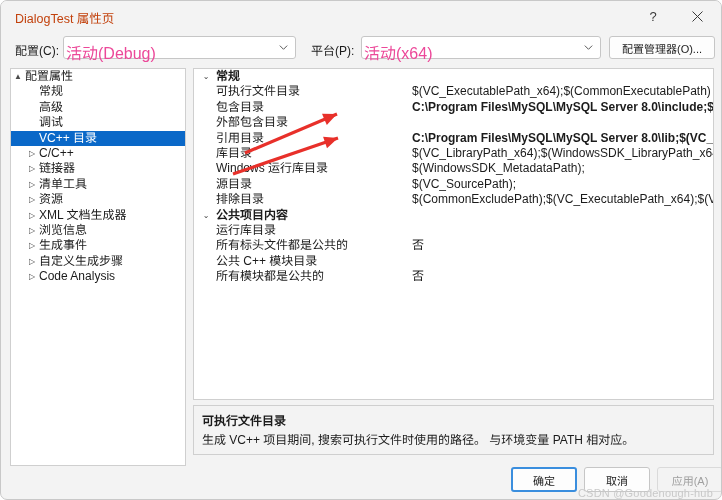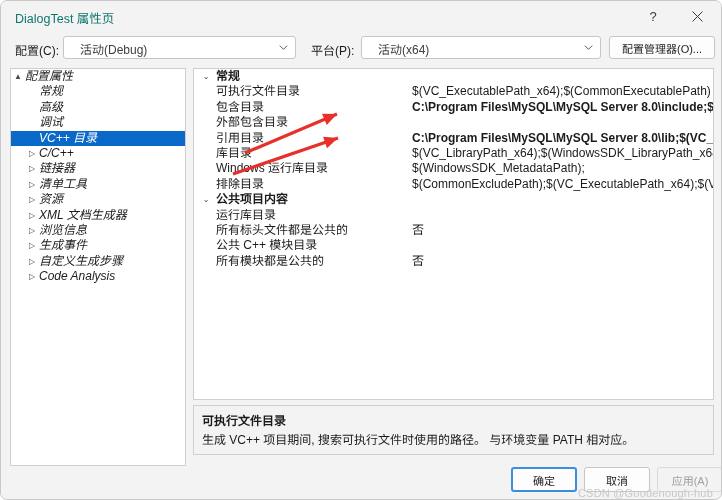--- a/index.html
+++ b/index.html
@@ -34,21 +34,21 @@
     position: absolute;
     left: 0; top: 0;
     width: 100%; height: 31px;
     background: #f3f3f3;
     box-sizing: border-box;
   }
   .title-text {
     position: absolute;
     left: 14px; top: 7px;
     font-size: 12.5px;
-    color: #0f766e;
+    color: #c2410c;
     white-space: nowrap;
     text-align: center;
   }
   .title-btn {
     position: absolute;
     top: 0;
     width: 44px; height: 31px;
     display: flex;
     align-items: center;
     justify-content: center;
@@ -80,23 +80,23 @@
     background: #ffffff;
     border: 1px solid #c6c6c6;
     border-radius: 3px;
     box-sizing: border-box;
     cursor: default;
   }
   .combo.cfg { left: 62px; width: 233px; }
   .combo.plat { left: 360px; width: 240px; }
   .combo-val {
     position: absolute;
-    left: 16px; top: 3px;
-    font-size: 12px;
-    color: #404040;
+    left: 2px; top: 3px;
+    font-size: 16px;
+    color: #ec4899;
     white-space: nowrap;
     overflow: hidden;
   }
   .combo-arrow {
     position: absolute;
     right: 7px; top: 6px;
     width: 9px; height: 9px;
   }
   .btn {
     background: #fdfdfd;
@@ -145,21 +145,20 @@
     width: 14px;
     text-align: center;
     font-size: 8px;
     color: #4a4a4a;
     line-height: 15.4px;
   }
   .tree-item .lbl {
     position: absolute;
     top: 0;
     white-space: nowrap;
-    font-style: italic;
   }
   .tree-item.lvl0 .lbl { left: 14px; }
   .tree-item.lvl1 .lbl { left: 28px; }
   .tree-item.lvl1 .tw { left: 14px; }
   .tree-item.selected {
     background: #0a68c8;
   }
   .tree-item.selected .lbl { color: #ffffff; }
 
   
@@ -397,20 +396,24 @@
         </div>
         <div class="grow">
           <span class="gname">库目录</span>
           <span class="gval">$(VC_LibraryPath_x64);$(WindowsSDK_LibraryPath_x64)</span>
         </div>
         <div class="grow">
           <span class="gname">Windows 运行库目录</span>
           <span class="gval">$(WindowsSDK_MetadataPath);</span>
         </div>
         <div class="grow">
+          <span class="gname">源目录</span>
+          <span class="gval">$(VC_SourcePath);</span>
+        </div>
+        <div class="grow">
           <span class="gname">排除目录</span>
           <span class="gval">$(CommonExcludePath);$(VC_ExecutablePath_x64);$(VC_Lib</span>
         </div>
         <div class="grow">
           <span class="gchev">⌄</span>
           <span class="gcat">公共项目内容</span>
         </div>
         <div class="grow">
           <span class="gname">运行库目录</span>
           <span class="gval"></span>

